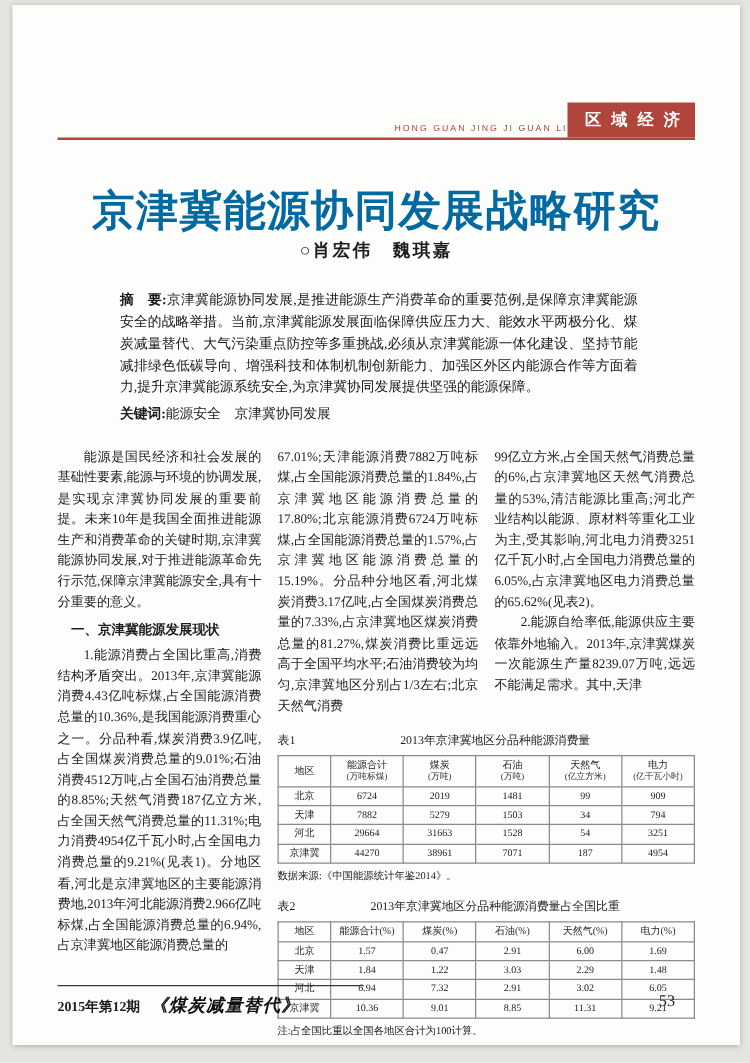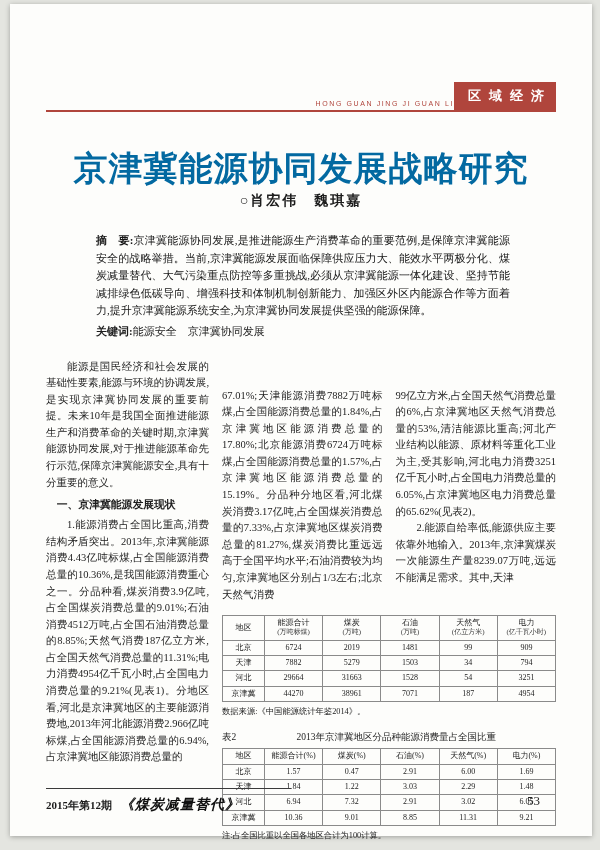--- a/index.html
+++ b/index.html
@@ -43,21 +43,21 @@
   .lbl{font-weight:bold;}
   
   .body{
     margin-top:18px;display:flex;gap:13px;font-size:10.5px;line-height:1.58;text-align:justify;
   }
   .body p{margin:0;text-indent:2em;}
   .body p.cont{text-indent:0;}
   .col1{width:163px;flex:none;}
   .rightregion{flex:1;display:flex;flex-direction:column;min-width:0;}
   .textrow{display:flex;gap:13px;}
-  .textrow .tcol{flex:1;min-width:0;margin-top:29px;}
+  .textrow .tcol{flex:1;min-width:0;}
   .sec{font-weight:bold;margin:5px 0 4px 0;text-indent:1em;font-size:10.8px;}
   
   .tblock{margin-top:12px;}
   .tcap{display:flex;align-items:baseline;font-size:9.5px;margin-bottom:3px;}
   .tcap .ttitle{flex:1;text-align:center;}
   table{width:100%;border-collapse:collapse;table-layout:fixed;}
   th,td{
     border:0.5px solid #8a8a8a;text-align:center;font-weight:normal;
     font-size:8px;padding:2px 1px;vertical-align:middle;line-height:1.3;
   }
@@ -109,20 +109,24 @@
         <div class="tcol">
           <p class="cont">67.01%;天津能源消费7882万吨标煤,占全国能源消费总量的1.84%,占京津冀地区能源消费总量的17.80%;北京能源消费6724万吨标煤,占全国能源消费总量的1.57%,占京津冀地区能源消费总量的15.19%。分品种分地区看,河北煤炭消费3.17亿吨,占全国煤炭消费总量的7.33%,占京津冀地区煤炭消费总量的81.27%,煤炭消费比重远远高于全国平均水平;石油消费较为均匀,京津冀地区分别占1/3左右;北京天然气消费</p>
         </div>
         <div class="tcol">
           <p class="cont">99亿立方米,占全国天然气消费总量的6%,占京津冀地区天然气消费总量的53%,清洁能源比重高;河北产业结构以能源、原材料等重化工业为主,受其影响,河北电力消费3251亿千瓦小时,占全国电力消费总量的6.05%,占京津冀地区电力消费总量的65.62%(见表2)。</p>
           <p>2.能源自给率低,能源供应主要依靠外地输入。2013年,京津冀煤炭一次能源生产量8239.07万吨,远远不能满足需求。其中,天津</p>
         </div>
       </div>
 
       <div class="tblock">
+        <div class="tcap">
+          <span>表1</span>
+          <span class="ttitle">2013年京津冀地区分品种能源消费量</span>
+        </div>
         <table>
           <colgroup>
               <col class="c0">
               <col>
               <col>
               <col>
               <col>
               <col>
             </colgroup>
           <thead>

